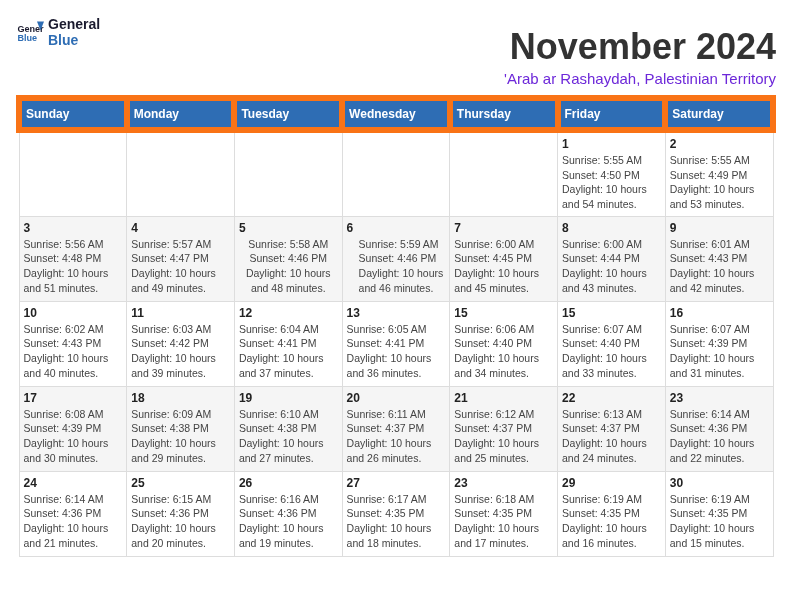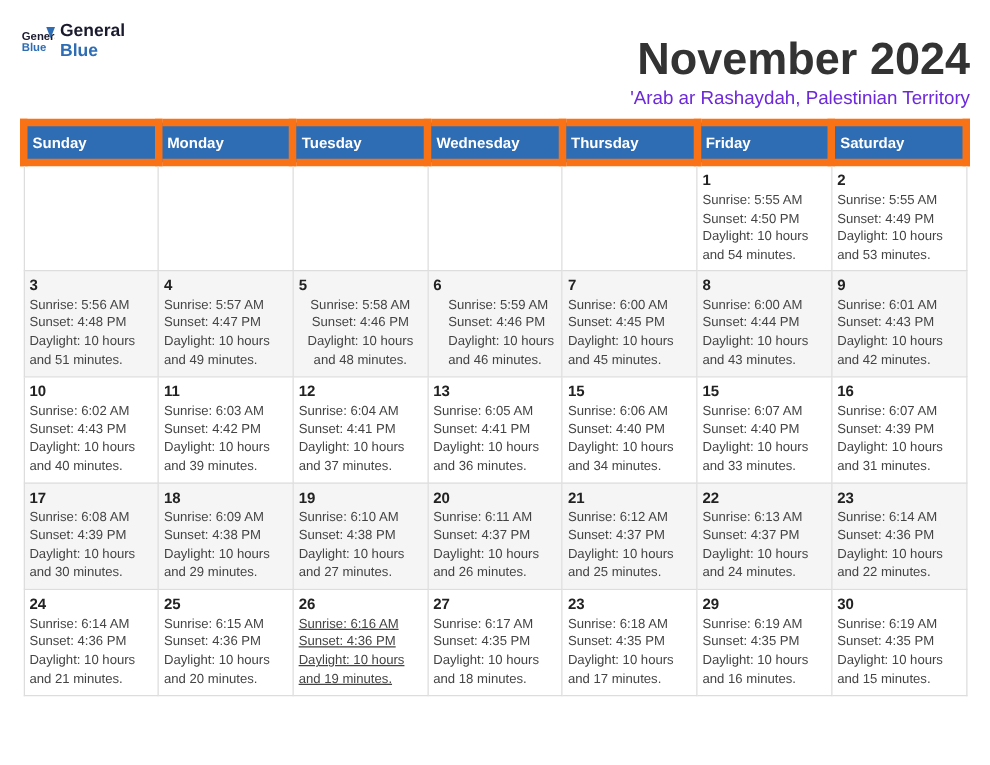--- a/index.html
+++ b/index.html
@@ -298,21 +298,21 @@
         </td>
         <td>
           <span class="day-num">25</span>
           <div class="day-info" style="white-space: pre-line;">Sunrise: 6:15 AM
 Sunset: 4:36 PM
 Daylight: 10 hours
 and 20 minutes.</div>
         </td>
         <td>
           <span class="day-num">26</span>
-          <div class="day-info" style="white-space: pre-line; text-decoration: underline;">Sunrise: 6:16 AM
+          <div class="day-info" style="white-space: pre-line;">Sunrise: 6:16 AM
 Sunset: 4:36 PM
 Daylight: 10 hours
 and 19 minutes.</div>
         </td>
         <td>
           <span class="day-num">27</span>
           <div class="day-info" style="white-space: pre-line;">Sunrise: 6:17 AM
 Sunset: 4:35 PM
 Daylight: 10 hours
 and 18 minutes.</div>

